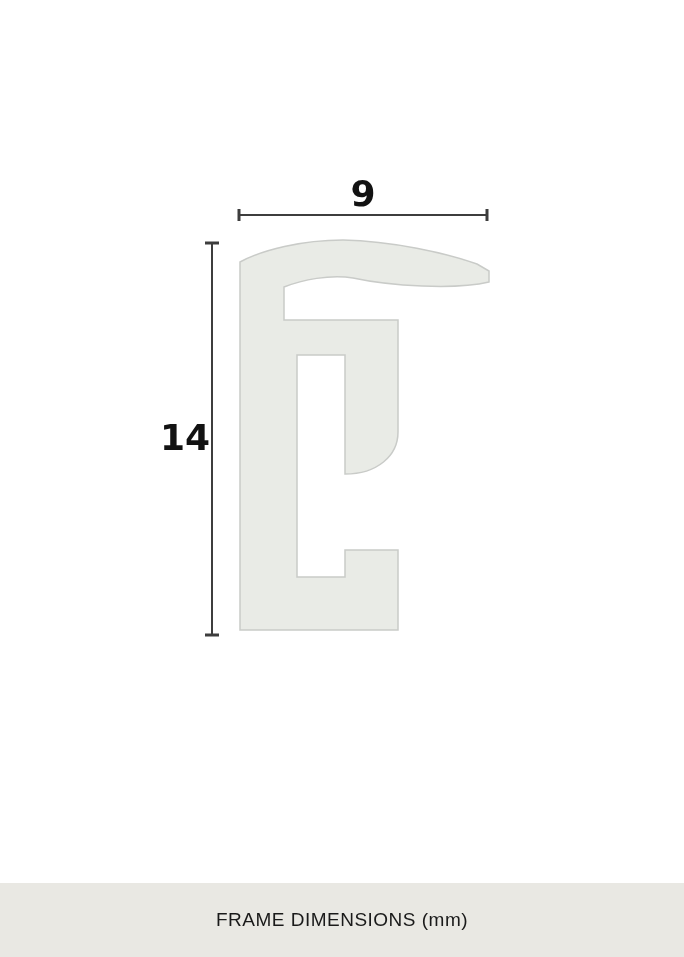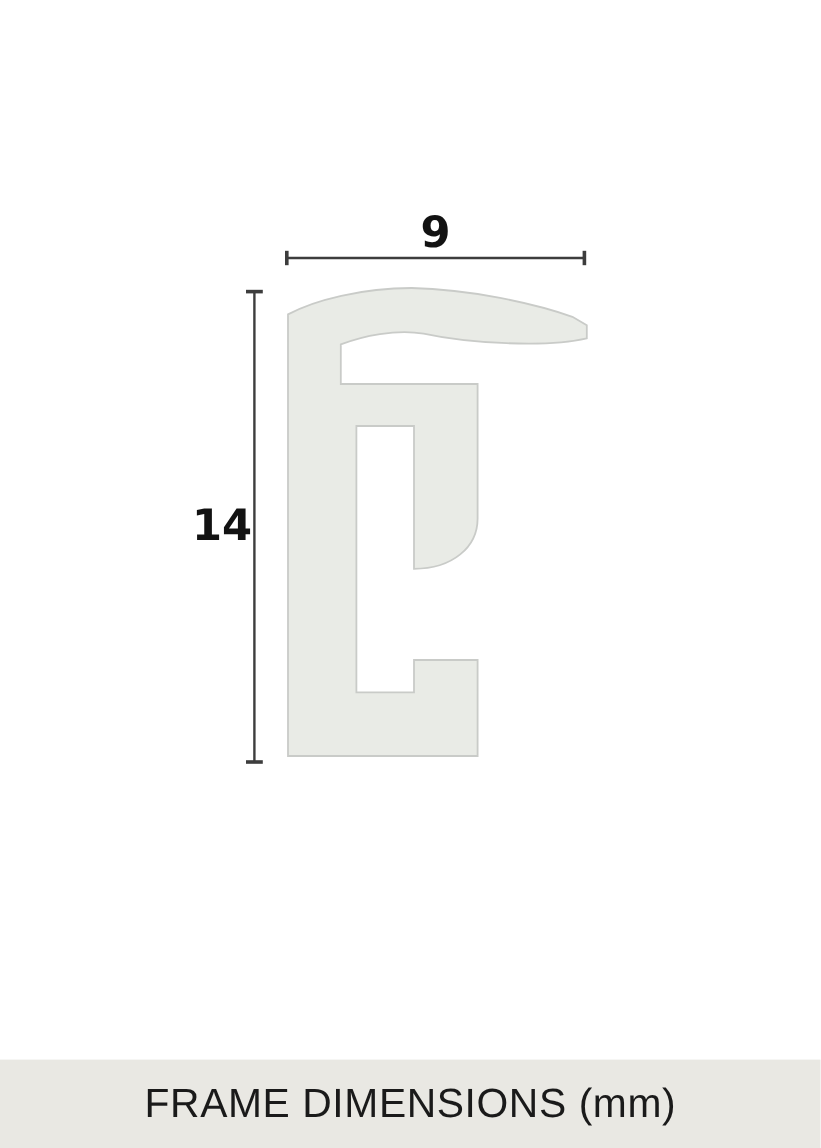--- a/index.html
+++ b/index.html
@@ -31,21 +31,21 @@
     bottom: 0;
     width: 684px;
     height: 74px;
     background: #e9e8e3;
     display: flex;
     align-items: center;
     justify-content: center;
   }
   .footer-label {
     font-family: "Liberation Sans", sans-serif;
-    font-size: 34px;
+    font-size: 19px;
     font-weight: 500;
     letter-spacing: 0.5px;
     color: #1a1a1a;
   }
 </style>
 </head>
 <body>
 
 <div class="page">
 

